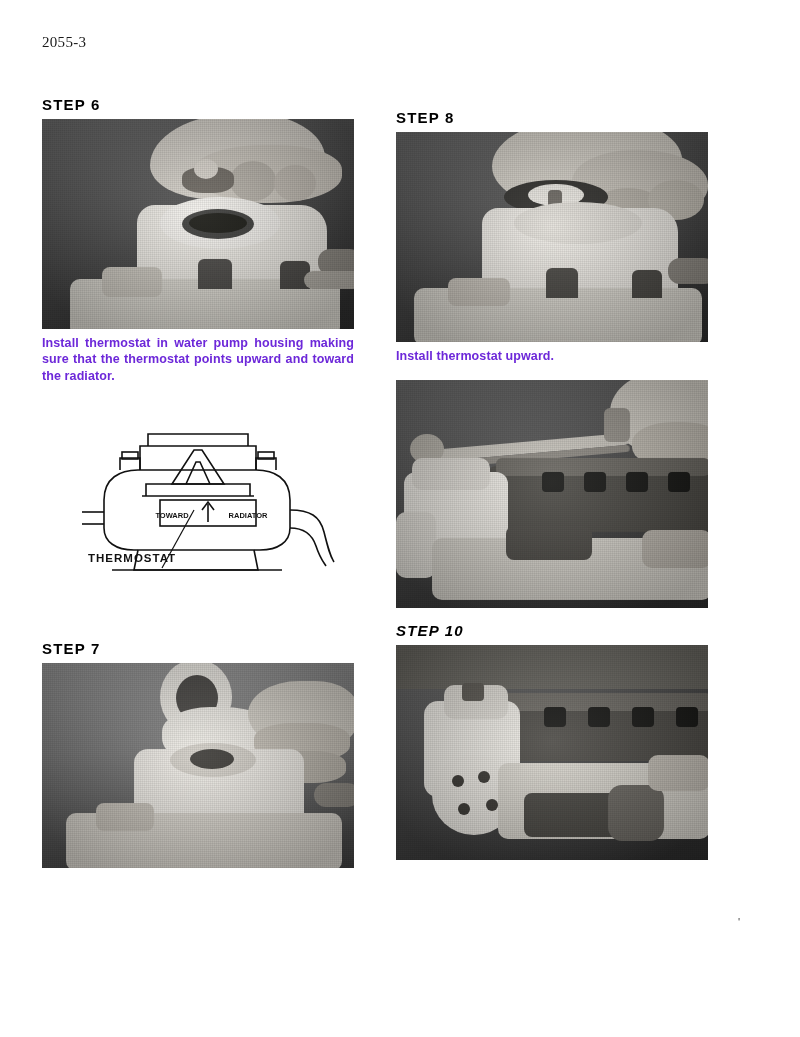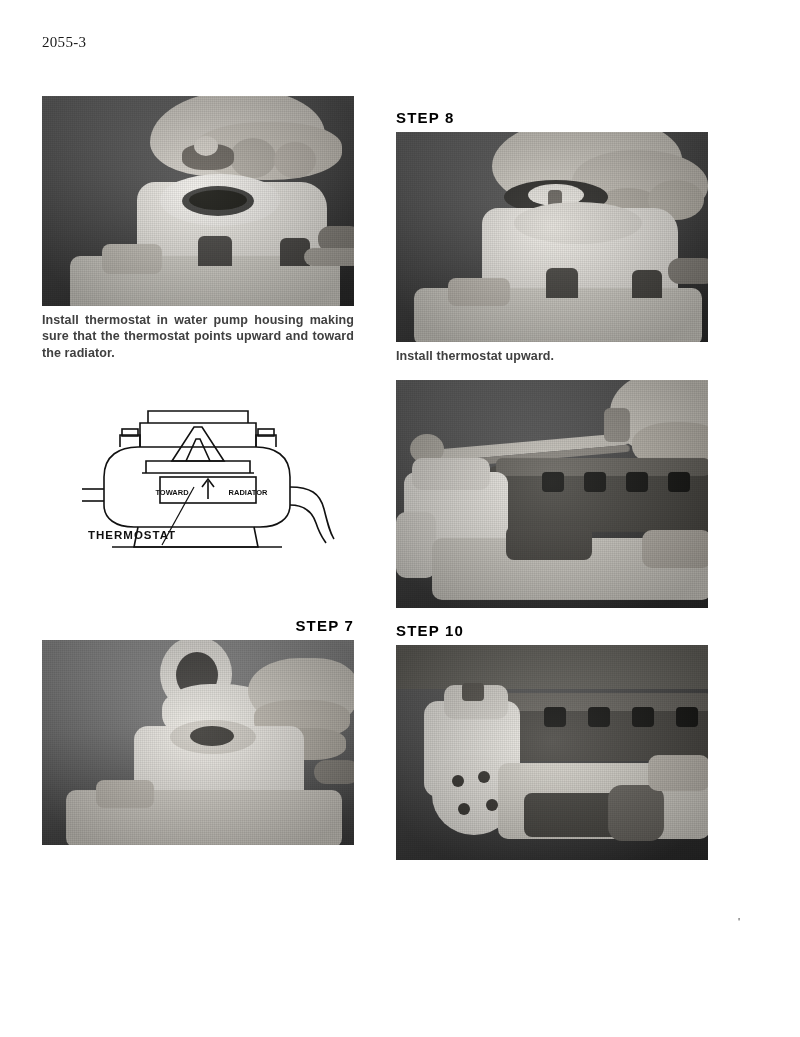--- a/index.html
+++ b/index.html
@@ -59,21 +59,21 @@
     color: #000;
   }
   .caption {
     font-size: 12.5px;
     font-weight: bold;
     line-height: 1.30;
     letter-spacing: 0.1px;
     margin-top: 6px;
     margin-bottom: 16px;
     text-align: justify;
-    color: #404040;
+    color: #6d28d9;
   }
   .photo {
     position: relative;
     width: 312px;
     overflow: hidden;
     background: #8c8c8c;
     border: 0;
   }
   .photo.h210 { height: 210px; }
   .photo.h228 { height: 228px; }
@@ -129,20 +129,21 @@
 </style>
 </head>
 <body>
 
 <div class="page">
 
   <div class="page-number">2055-3</div>
 
   <div class="col-left">
 
+    <div class="step-label">STEP 6</div>
 
     <div class="photo h210">
       <div class="bg-dark"></div>
 
       <div class="blob soft" style="left:108px;top:-6px;width:175px;height:86px;background:#d8d4cc;border-radius:60% 50% 45% 40% / 70% 60% 50% 45%;"></div>
       <div class="blob soft" style="left:150px;top:26px;width:150px;height:58px;background:#cfcac1;border-radius:50% 45% 50% 55%;"></div>
       <div class="blob soft" style="left:188px;top:42px;width:46px;height:40px;background:#b9b4ab;border-radius:50%;"></div>
       <div class="blob soft" style="left:232px;top:46px;width:42px;height:36px;background:#c3bdb4;border-radius:50%;"></div>
 
       <div class="blob soft" style="left:140px;top:48px;width:52px;height:26px;background:#6f6a63;border-radius:40%;"></div>
@@ -201,21 +202,21 @@
           <path d="M70 170 L240 170"></path>
 
           <path d="M152 110 L120 168" stroke-width="1.2"></path>
         </g>
         <text x="168" y="118" font-family="Liberation Sans, sans-serif" font-size="7.5" font-weight="bold" fill="#111" text-anchor="middle" transform="translate(-38,0)">TOWARD</text>
         <text x="168" y="118" font-family="Liberation Sans, sans-serif" font-size="7.5" font-weight="bold" fill="#111" text-anchor="middle" transform="translate(38,0)">RADIATOR</text>
       </svg>
       <div style="position:absolute;left:46px;top:152px;font-size:11.5px;font-weight:bold;letter-spacing:1px;">THERMOSTAT</div>
     </div>
 
-    <div class="step-label" style="margin-top:40px;text-align:right;">STEP 7</div>
+    <div class="step-label" style="margin-top:40px;">STEP 7</div>
 
     <div class="photo h205">
       <div class="bg-mid"></div>
 
       <div class="blob soft" style="left:118px;top:-4px;width:72px;height:76px;background:#efece6;border-radius:50%;"></div>
       <div class="blob soft" style="left:134px;top:12px;width:42px;height:46px;background:#4a4845;border-radius:50%;"></div>
       <div class="blob soft" style="left:120px;top:44px;width:120px;height:62px;background:#f0ede7;border-radius:40% 50% 40% 50%;"></div>
 
       <div class="blob soft" style="left:206px;top:18px;width:110px;height:70px;background:#d6d2c9;border-radius:48% 40% 45% 55%;"></div>
       <div class="blob soft" style="left:212px;top:60px;width:96px;height:38px;background:#c8c3b9;border-radius:40%;"></div>
@@ -289,21 +290,21 @@
       <div class="blob soft" style="left:0px;top:132px;width:40px;height:66px;background:#e6e3dc;border-radius:10px;"></div>
 
       <div class="blob soft" style="left:36px;top:158px;width:280px;height:62px;background:#d9d6ce;border-radius:10px;"></div>
       <div class="blob soft" style="left:110px;top:146px;width:86px;height:34px;background:#4c4a45;border-radius:8px;"></div>
       <div class="blob soft" style="left:246px;top:150px;width:70px;height:38px;background:#bfbab1;border-radius:10px;"></div>
       <div class="grain"></div>
       <div class="vignette"></div>
     </div>
 
 
-    <div class="step-label" style="margin-top:14px;">STEP 10</div>
+    <div class="step-label" style="margin-top:14px;font-style:italic;">STEP 10</div>
 
     <div class="photo h215">
       <div class="bg-dark"></div>
 
       <div class="blob soft" style="left:0px;top:0px;width:312px;height:44px;background:#6a6862;"></div>
 
       <div class="blob soft" style="left:96px;top:58px;width:224px;height:58px;background:#4d4b46;border-radius:8px;"></div>
       <div class="blob soft" style="left:104px;top:48px;width:212px;height:18px;background:#6e6b65;border-radius:6px;"></div>
       <div class="blob soft" style="left:148px;top:62px;width:22px;height:20px;background:#161614;border-radius:4px;"></div>
       <div class="blob soft" style="left:192px;top:62px;width:22px;height:20px;background:#161614;border-radius:4px;"></div>

